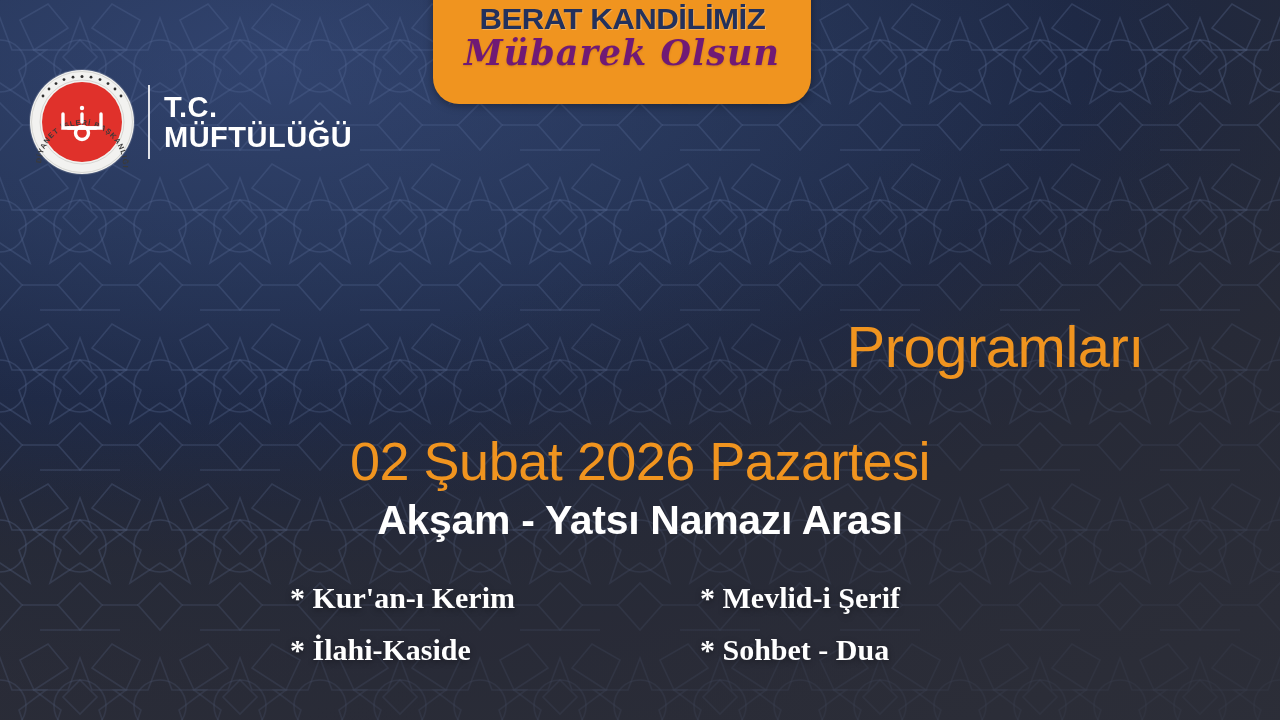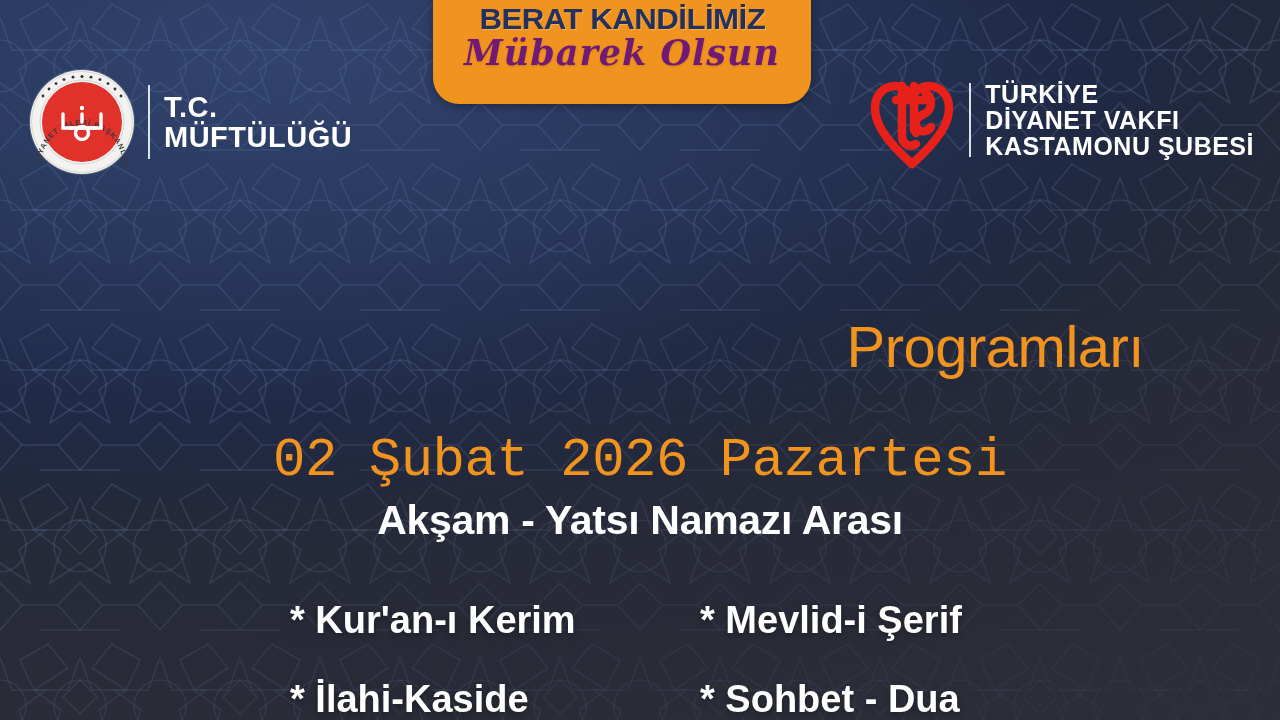--- a/index.html
+++ b/index.html
@@ -102,42 +102,41 @@
     position:absolute; top:318px; left:0; right:136px; text-align:right; z-index:4;
     font-family:"Liberation Sans", sans-serif;
     font-weight:normal; font-size:58px; line-height:1;
     color:#F0941F; letter-spacing:-0.5px;
     white-space:nowrap;
   }
 
   
   #date-line{
     position:absolute; top:434px; left:0; right:0; text-align:center; z-index:4;
-    font-family:Liberation Mono, monospace;
+    font-family:Liberation Sans, sans-serif;
     font-size:54px; line-height:1; color:#F0941F;
     letter-spacing:-0.5px; white-space:nowrap;
   }
   #time-line{
     position:absolute; top:500px; left:0; right:0; text-align:center; z-index:4;
     font-family:"Liberation Sans", sans-serif;
     font-size:41px; line-height:1; color:#FFFFFF;
     letter-spacing:-0.3px; white-space:nowrap;font-weight:bold;
   }
 
   
   #program-list{
     position:absolute; top:582px; left:290px; width:720px; z-index:4;
     display:grid; grid-template-columns:410px 310px; row-gap:20px;
   }
   .program-item{
-    font-family:Liberation Sans, sans-serif;
-    font-weight:bold; font-size:38px; line-height:1.08;
+    font-family:Liberation Serif, serif;
+    font-weight:bold; font-size:30px; line-height:1.08;
     color:#FFFFFF; white-space:nowrap;
     text-shadow:0 2px 6px rgba(0,0,0,0.35);
-    margin-top:18px;
   }
 </style>
 </head>
 <body>
 
 <div id="poster">
 
   <svg id="patternLayer" viewBox="0 0 1280 720" preserveAspectRatio="xMidYMid slice" aria-hidden="true">
     <defs>
       <pattern id="girih" x="0" y="0" width="160" height="160" patternUnits="userSpaceOnUse">
@@ -213,43 +212,20 @@
     </div>
 
     <div class="divider-v"></div>
 
     <div class="org-text">
       <div>T.C.</div>
       <div>MÜFTÜLÜĞÜ</div>
     </div>
   </div>
 
-  <div class="logo-block" id="logo-right">
-
-    <svg class="tdv-mark" viewBox="0 0 86 100">
-      <g fill="none" stroke="#E8201A" stroke-width="8.5" stroke-linecap="round" stroke-linejoin="round">
-
-        <path d="M43,94 C14,68 6,52 6,38 C6,24 16,16 26,16 C34,16 40,21 43,27 C46,21 52,16 60,16 C70,16 80,24 80,38 C80,52 72,68 43,94 Z"></path>
-
-        <path d="M33,16 L33,66 C33,74 40,78 47,74"></path>
-        <path d="M45,16 L45,60"></path>
-        <path d="M56,22 C64,28 64,40 55,44 C48,47 44,52 48,58 C51,63 59,62 62,57"></path>
-        <path d="M27,30 L62,30"></path>
-      </g>
-      <circle cx="47" cy="63" r="4.2" fill="#E8201A"></circle>
-    </svg>
-
-    <div class="divider-v"></div>
-
-    <div class="org-text">
-      <div>TÜRKİYE</div>
-      <div>DİYANET VAKFI</div>
-      <div>KASTAMONU ŞUBESİ</div>
-    </div>
-  </div>
 
   <div id="title-sub">Programları</div>
 
   <div id="date-line">02 Şubat 2026 Pazartesi</div>
   <div id="time-line">Akşam - Yatsı Namazı Arası</div>
 
   <div id="program-list">
     <div class="program-item">* Kur'an-ı Kerim</div>
     <div class="program-item">* Mevlid-i Şerif</div>
     <div class="program-item">* İlahi-Kaside</div>

